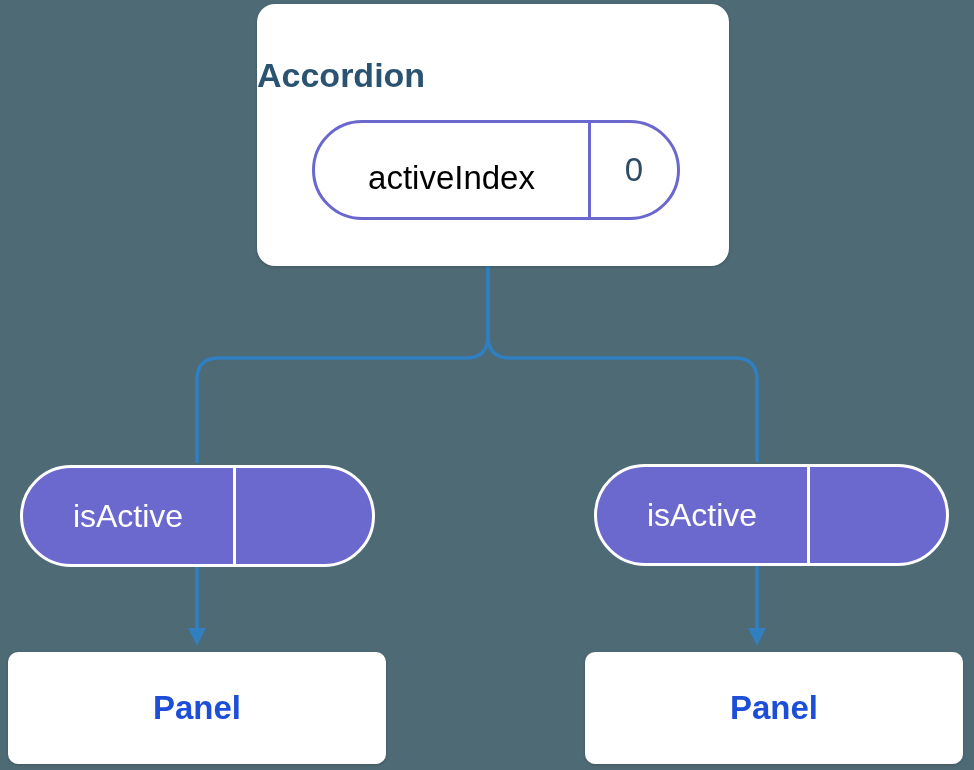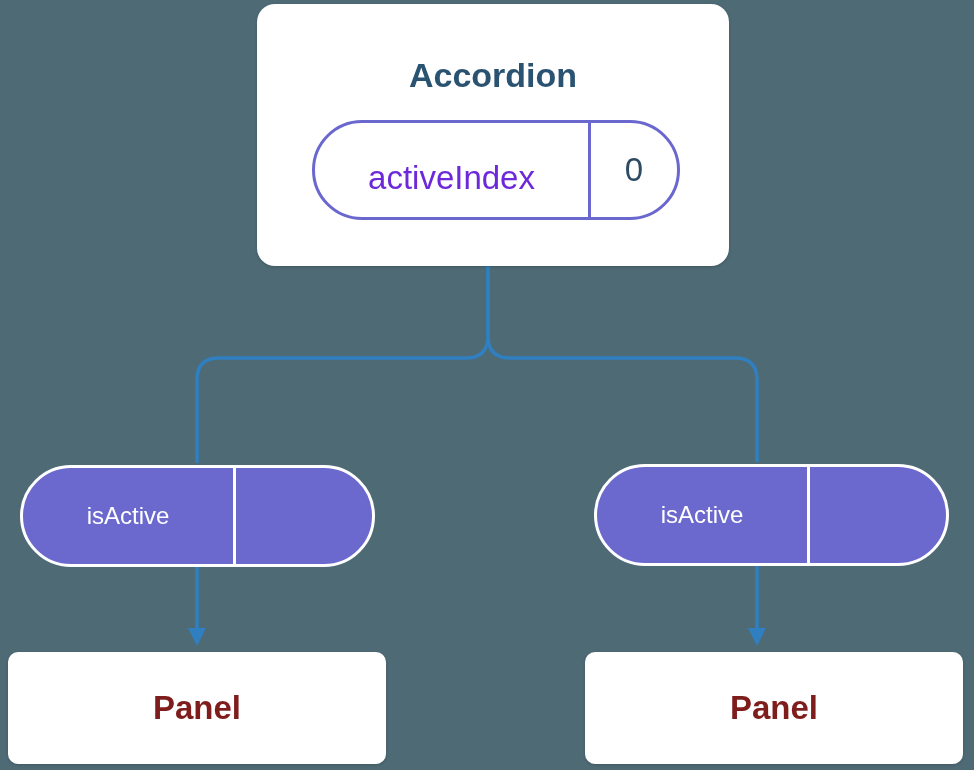--- a/index.html
+++ b/index.html
@@ -25,21 +25,21 @@
   }
   .accordion-card {
     left: 257px; top: 4px;
     width: 472px; height: 262px;
     border-radius: 18px;
   }
   .accordion-title {
     position: absolute;
     top: 52px; left: 0;
     width: 100%;
-    text-align: center;
+    text-align: left;
     font-size: 34px;
     font-weight: 700;
     color: #2A5372;
   }
   .state-pill {
     position: absolute;
     left: 55px; top: 116px;
     width: 368px; height: 100px;
     border: 3px solid #6A67CE;
     border-radius: 60px;
@@ -48,58 +48,58 @@
     align-items: stretch;
     background: #ffffff;
     overflow: hidden;
   }
   .state-pill .cell {
     display: flex;
     align-items: center;
     justify-content: center;
     font-size: 33px;
   }
-  .state-pill .name-cell { width: 273px; color: #6d28d9; margin-top: 16px; }
+  .state-pill .name-cell { width: 273px; color: #000000; margin-top: 16px; }
   .state-pill .value-cell { flex: 1; color: #2E4B63; }
   .state-pill .divider { width: 3px; background: #6A67CE; }
 
   .prop-pill {
     position: absolute;
     width: 355px; height: 102px;
     background: #6B69CD;
     border: 3px solid #ffffff;
     border-radius: 60px;
     box-sizing: border-box;
     display: flex;
     align-items: stretch;
     overflow: hidden;
     color: #ffffff;
   }
   .prop-pill .cell {
     display: flex;
     align-items: center;
     justify-content: center;
-    font-size: 24px;
+    font-size: 32px;
   }
   .prop-pill .name-cell { width: 210px; }
   .prop-pill .value-cell { flex: 1; }
   .prop-pill .divider { width: 3px; background: #ffffff; }
   .prop-pill-left { left: 20px; top: 465px; }
   .prop-pill-right { left: 594px; top: 464px; }
 
   .panel {
     top: 652px;
     width: 378px; height: 112px;
     border-radius: 10px;
     display: flex;
     align-items: center;
     justify-content: center;
     font-size: 33px;
     font-weight: 700;
-    color: #7f1d1d;
+    color: #1d4ed8;
   }
   .panel-left { left: 8px; }
   .panel-right { left: 585px; }
 </style>
 </head>
 <body>
 
 <div class="stage">
 
   <svg class="connectors" width="974" height="770" viewBox="0 0 974 770" xmlns="http://www.w3.org/2000/svg">

